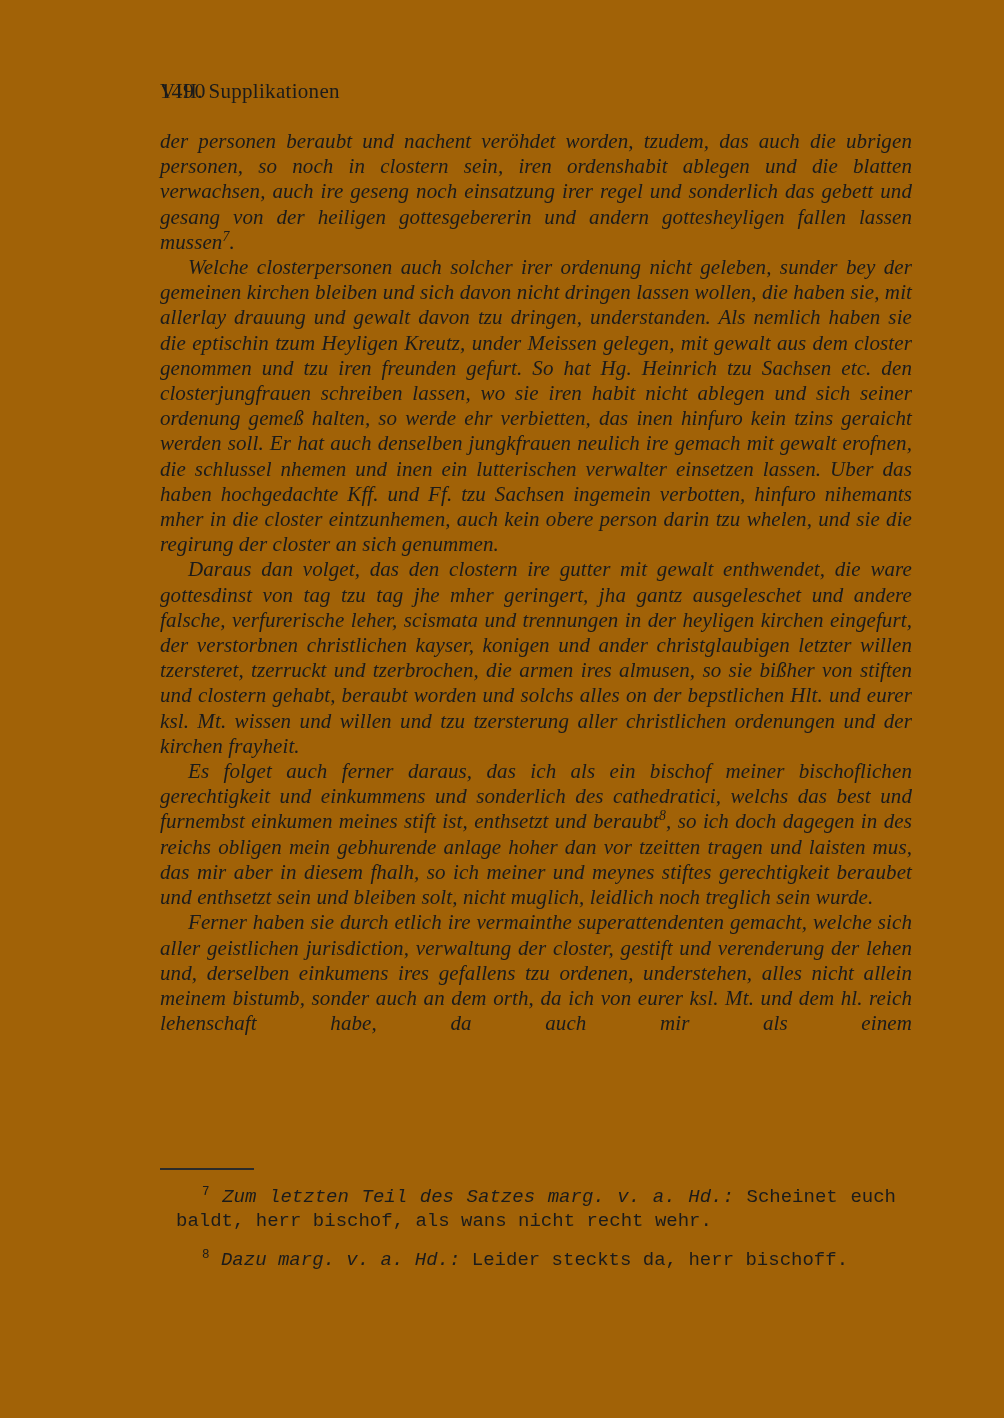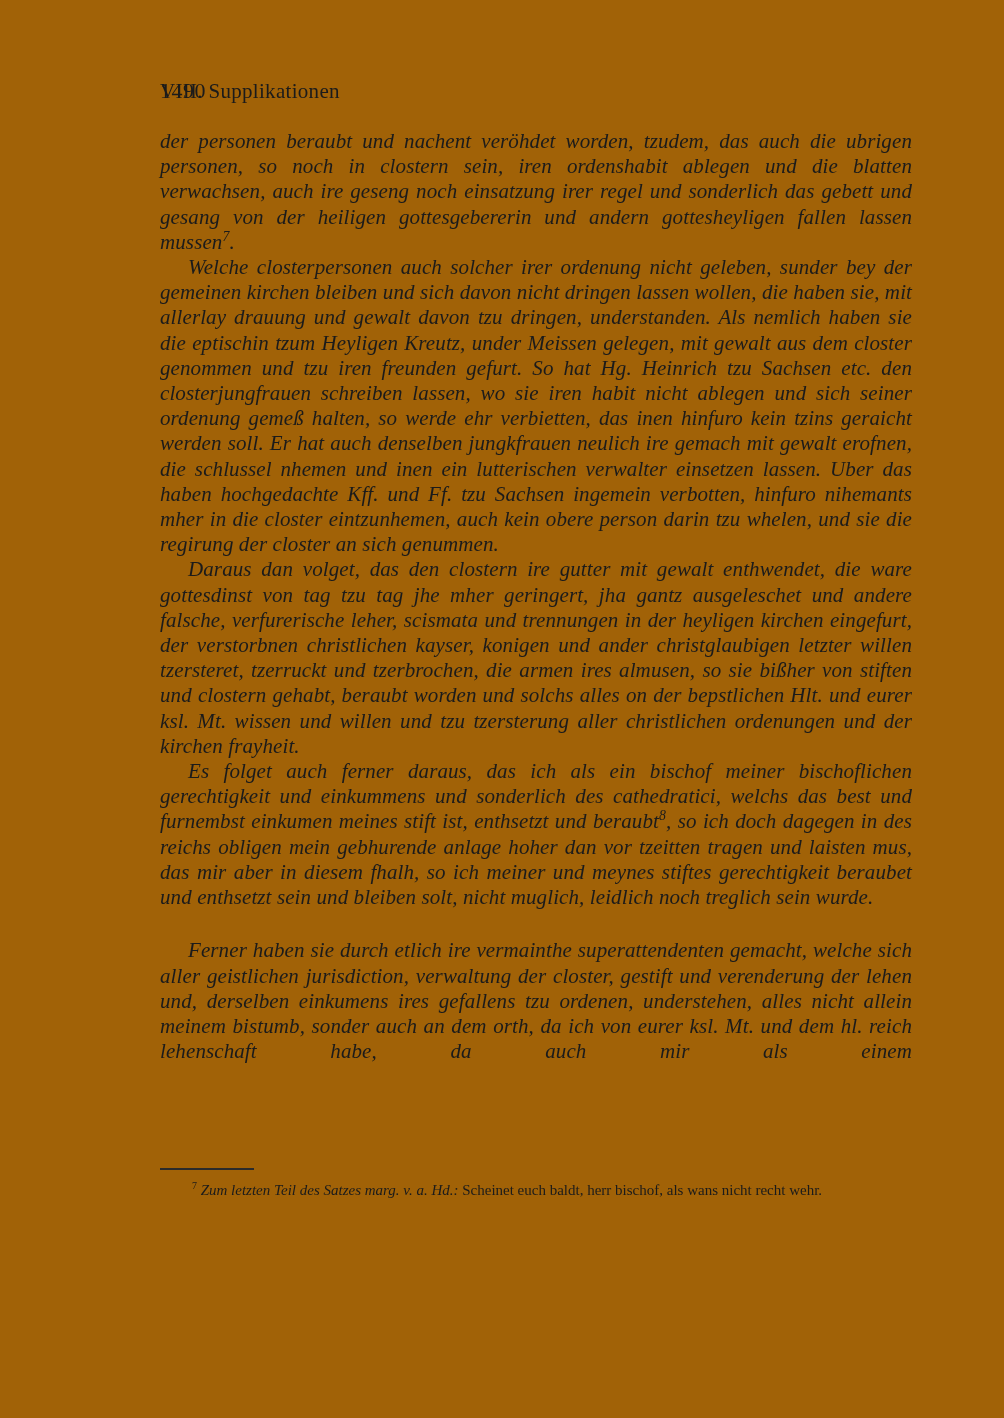--- a/index.html
+++ b/index.html
@@ -49,45 +49,45 @@
     text-align: justify;
     hyphens: auto;
     letter-spacing: 0.1px;
     font-style: italic;
   }
   .body-text p.para.indent {
     text-indent: 28px;
   }
   .body-text p.para.justify-last {
     text-align-last: justify;
-    margin-top: 28px;
   }
   sup {
     font-size: 0.66em;
     vertical-align: super;
     line-height: 0;
   }
   .footnotes {
     position: absolute;
     left: 160px;
     top: 1168px;
     width: 752px;
   }
   .footnote-rule {
     width: 94px;
     height: 0;
     border-top: 2px solid #2b2b2b;
     margin-bottom: 9px;
   }
   .footnotes-list p.footnote {
-    margin: 6px;
-    font-size: 15px;
+    margin: 16px;
+    font-size: 19px;
     line-height: 23.5px;
     text-align: justify;
     text-indent: 26px;
+    font-family: Liberation Mono, monospace;
   }
   .italic {
     font-style: italic;
   }
 </style>
 </head>
 <body>
 
 <div class="page">
   <div class="text-block">
@@ -100,15 +100,16 @@
         <p class="para indent"><span>Welche closterpersonen auch solcher irer ordenung nicht geleben, sunder bey der gemeinen kirchen bleiben und sich davon nicht dringen lassen wollen, die haben sie, mit allerlay drauung und gewalt davon tzu dringen, understanden. Als nemlich haben sie die eptischin tzum Heyligen Kreutz, under Meissen gelegen, mit gewalt aus dem closter genommen und tzu iren freunden gefurt. So hat Hg. Heinrich tzu Sachsen etc. den closterjungfrauen schreiben lassen, wo sie iren habit nicht ablegen und sich seiner ordenung gemeß halten, so werde ehr verbietten, das inen hinfuro kein tzins geraicht werden soll. Er hat auch denselben jungkfrauen neulich ire gemach mit gewalt erofnen, die schlussel nhemen und inen ein lutterischen verwalter einsetzen lassen. Uber das haben hochgedachte Kff. und Ff. tzu Sachsen ingemein verbotten, hinfuro nihemants mher in die closter eintzunhemen, auch kein obere person darin tzu whelen, und sie die regirung der closter an sich genummen.</span></p>
         <p class="para indent"><span>Daraus dan volget, das den clostern ire gutter mit gewalt enthwendet, die ware gottesdinst von tag tzu tag jhe mher geringert, jha gantz ausgeleschet und andere falsche, verfurerische leher, scismata und trennungen in der heyligen kirchen eingefurt, der verstorbnen christlichen kayser, konigen und ander christglaubigen letzter willen tzersteret, tzerruckt und tzerbrochen, die armen ires almusen, so sie bißher von stiften und clostern gehabt, beraubt worden und solchs alles on der bepstlichen Hlt. und eurer ksl. Mt. wissen und willen und tzu tzersterung aller christlichen ordenungen und der kirchen frayheit.</span></p>
         <p class="para indent"><span>Es folget auch ferner daraus, das ich als ein bischof meiner bischoflichen gerechtigkeit und einkummens und sonderlich des cathedratici, welchs das best und furnembst einkumen meines stift ist, enthsetzt und beraubt</span><sup>8</sup><span>, so ich doch dagegen in des reichs obligen mein gebhurende anlage hoher dan vor tzeitten tragen und laisten mus, das mir aber in diesem fhalh, so ich meiner und meynes stiftes gerechtigkeit beraubet und enthsetzt sein und bleiben solt, nicht muglich, leidlich noch treglich sein wurde.</span></p>
         <p class="para indent justify-last"><span>Ferner haben sie durch etlich ire vermainthe superattendenten gemacht, welche sich aller geistlichen jurisdiction, verwaltung der closter, gestift und verenderung der lehen und, derselben einkumens ires gefallens tzu ordenen, understehen, alles nicht allein meinem bistumb, sonder auch an dem orth, da ich von eurer ksl. Mt. und dem hl. reich lehenschaft habe, da auch mir als einem</span></p>
       </main>
   </div>
   <footer class="footnotes">
     <div class="footnote-rule"></div>
     <div class="footnotes-list">
         <p class="footnote"><sup>7</sup>&nbsp;<span class="italic">Zum letzten Teil des Satzes marg. v. a. Hd.:</span><span> Scheinet euch baldt, herr bischof, als wans nicht recht wehr.</span></p>
+        <p class="footnote"><sup>8</sup>&nbsp;<span class="italic">Dazu marg. v. a. Hd.:</span><span> Leider steckts da, herr bischoff.</span></p>
       </div>
   </footer>
 </div>
 
 </body></html>

